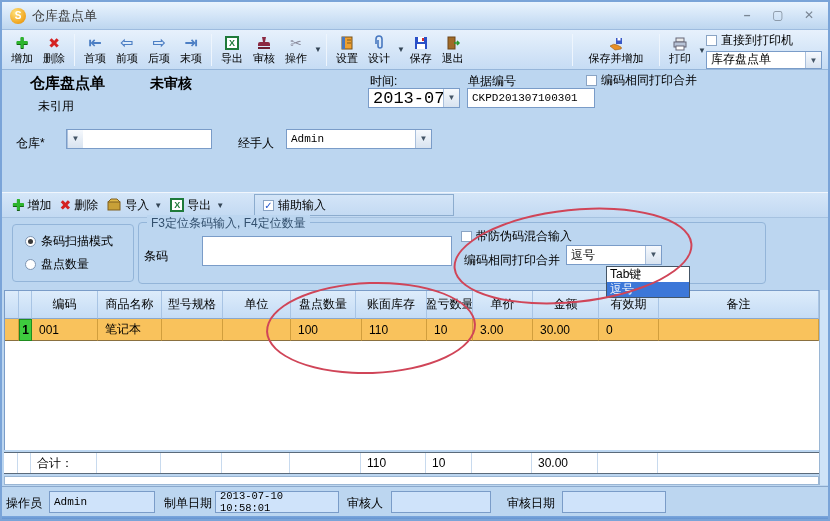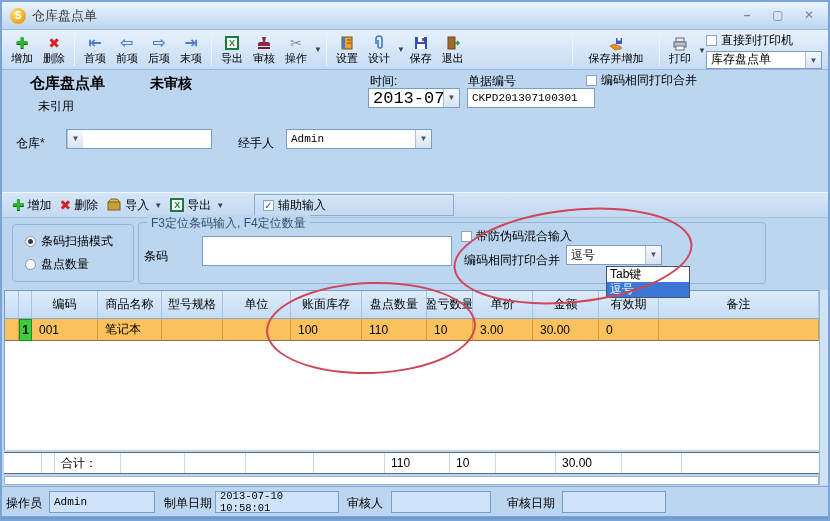--- a/index.html
+++ b/index.html
@@ -97,21 +97,21 @@
                  white-space:nowrap; overflow:hidden; }
   .gdata .cell.center { justify-content:center; padding-left:0; }
   .cell-rownum { background:#3ecb3e !important; border:1px solid #1f8c1f !important; font-weight:bold; }
   .col-ind{width:14px;} .col-no{width:13px;} .col-code{width:66px;} .col-name{width:64px;}
   .col-spec{width:61px;} .col-unit{width:68px;} .col-book{width:71px;} .col-cnt{width:65px;}
   .col-diff{width:46px;} .col-price{width:60px;} .col-amt{width:66px;} .col-val{width:60px;}
   .col-rem{flex:1;}
   .vscroll { position:absolute; left:817px; top:288px; width:11px; height:195px;
              background:#cfe3f7; border-left:1px solid #9ab6d4; }
   .totals { position:absolute; left:2px; top:450px; width:815px; height:22px; background:#fff;
-            border-top:1px solid #5a6a7a; border-bottom:1px solid #5a6a7a; display:flex;padding-left:24px; }
+            border-top:1px solid #5a6a7a; border-bottom:1px solid #5a6a7a; display:flex; }
   .totals .cell { border-right:1px solid #c8daee; display:flex; align-items:center; padding-left:6px;
                   white-space:nowrap; }
   .hscroll { position:absolute; left:2px; top:474px; width:815px; height:9px; background:#fff;
              border:1px solid #9ab6d4; }
 
   
   .statusbar { position:absolute; left:0; top:484px; width:100%; height:30px; background:#bcd6f0;
                border-top:1px solid #8aa8cc; }
   .bottombar { position:absolute; left:0; top:514px; width:100%; height:7px;
                background:linear-gradient(#7ba7dd,#4a7cc0); }
@@ -353,22 +353,22 @@
   </div>
 
   <div class="grid">
     <div class="grow ghead">
       <div class="cell col-ind"></div>
       <div class="cell col-no"></div>
       <div class="cell col-code">编码</div>
       <div class="cell col-name">商品名称</div>
       <div class="cell col-spec">型号规格</div>
       <div class="cell col-unit">单位</div>
+      <div class="cell col-cnt">盘点数量</div>
       <div class="cell col-book">账面库存</div>
-      <div class="cell col-cnt">盘点数量</div>
       <div class="cell col-diff">盈亏数量</div>
       <div class="cell col-price">单价</div>
       <div class="cell col-amt">金额</div>
       <div class="cell col-val">有效期</div>
       <div class="cell col-rem">备注</div>
     </div>
     <div class="grow gdata">
       <div class="cell col-ind center"></div>
       <div class="cell col-no center cell-rownum">1</div>
       <div class="cell col-code">001</div>

